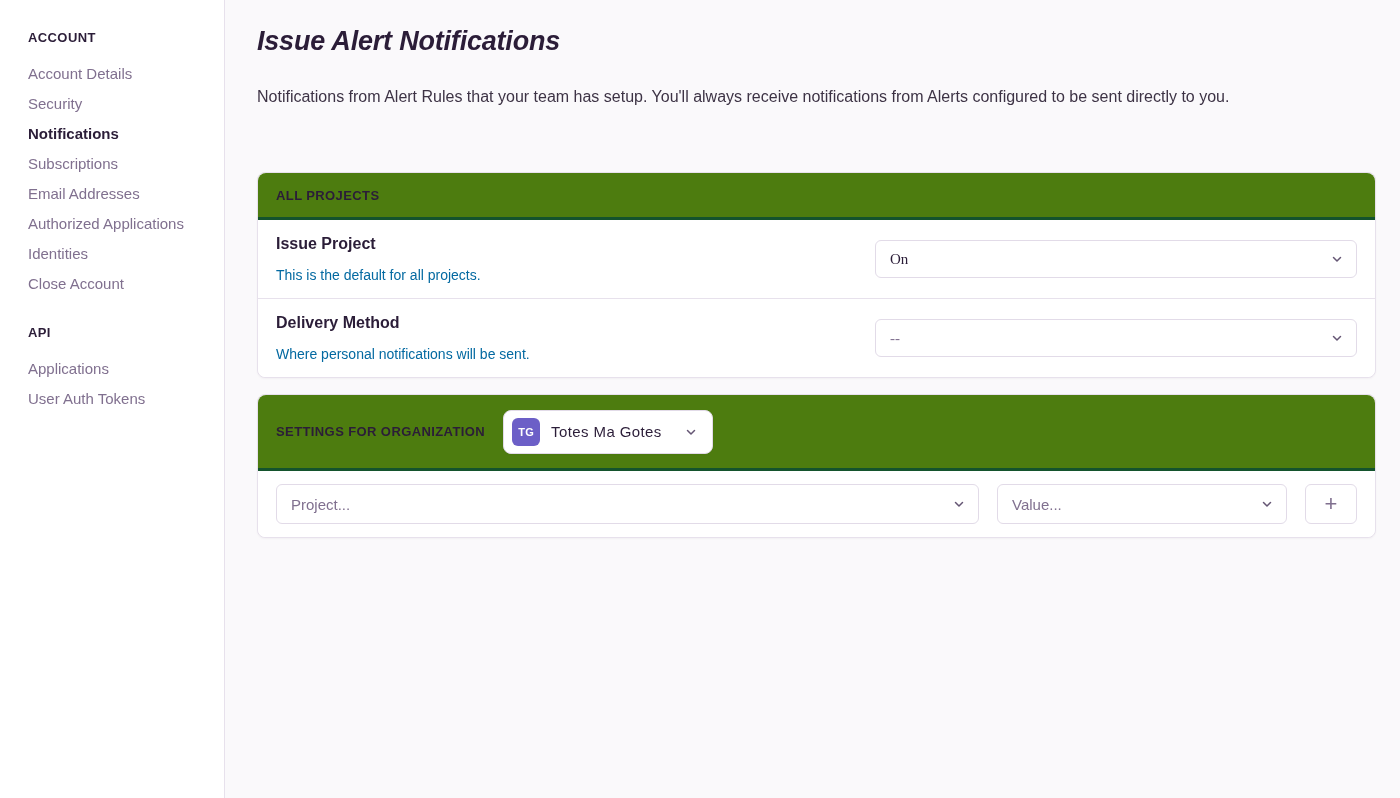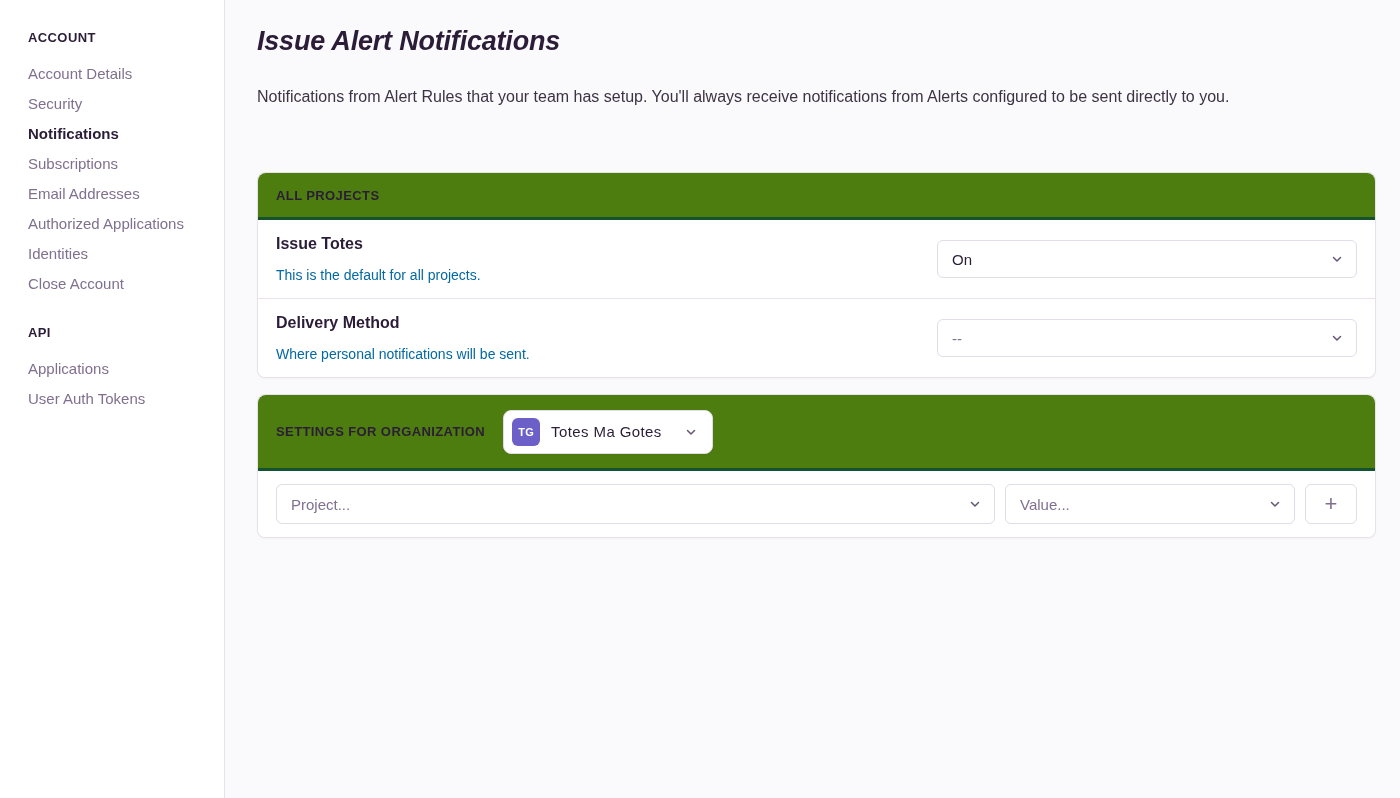--- a/index.html
+++ b/index.html
@@ -90,21 +90,21 @@
     background: #FFFFFF;
     border: 1px solid #E2DBE8;
     border-radius: 6px;
     height: 38px;
     padding: 0 12px 0 14px;
     font-size: 15px;
     cursor: pointer;
   }
   .select .value { color: #2B1D38; }
   .select .value.muted { color: #80708F; }
-  .field-col { width: 420px; }
+  .field-col { width: 482px; font-family: Liberation Serif, serif; }
   .chev { display: inline-flex; align-items: center; }
 
   
   .org-header { gap: 18px; text-transform: none; }
   .org-header .hdr-label { text-transform: uppercase; }
   .org-select {
     display: flex; align-items: center;
     background: #FFFFFF;
     border: 1px solid #E2DBE8;
     border-radius: 8px;
@@ -125,21 +125,21 @@
   .org-name {
     margin: 0 22px 0 11px;
     font-size: 15px; font-weight: 500; color: #2B1D38;
   }
   .org-panel-hdr-row {
     min-height: 76px;
     border-radius: 8px 8px 0 0;
   }
 
   
-  .filter-row { gap: 10px; padding: 13px 18px; align-items: center; }
+  .filter-row { gap: 18px; padding: 13px 18px; align-items: center; }
   .project-select { flex: 1; height: 40px; }
   .value-select { width: 290px; height: 40px; }
   .plus-button {
     width: 52px; height: 40px;
     border: 1px solid #E2DBE8;
     border-radius: 6px;
     background: #FFFFFF;
     color: #80708F;
     font-size: 22px; font-weight: 300; line-height: 1;
     display: flex; align-items: center; justify-content: center;
@@ -173,21 +173,21 @@
 
   <main class="main">
     <h1 class="page-title">Issue Alert Notifications</h1>
     <p class="page-desc">Notifications from Alert Rules that your team has setup. You'll always receive notifications from Alerts configured to be sent directly to you.</p>
 
     <section class="panel panel-first">
       <div class="panel-header">ALL PROJECTS</div>
 
       <div class="panel-row">
         <div class="row-text">
-          <div class="row-label">Issue Totes</div>
+          <div class="row-label">Issue Project</div>
           <div class="row-desc">This is the default for all projects.</div>
         </div>
         <div class="select field-col">
           <span class="value">On</span>
           <span class="chev">
             <svg width="14" height="14" viewBox="0 0 14 14" fill="none">
               <polyline points="3.5,5.5 7,9 10.5,5.5" stroke="#655674" stroke-width="1.5" stroke-linecap="round" stroke-linejoin="round"></polyline>
             </svg>
           </span>
         </div>

